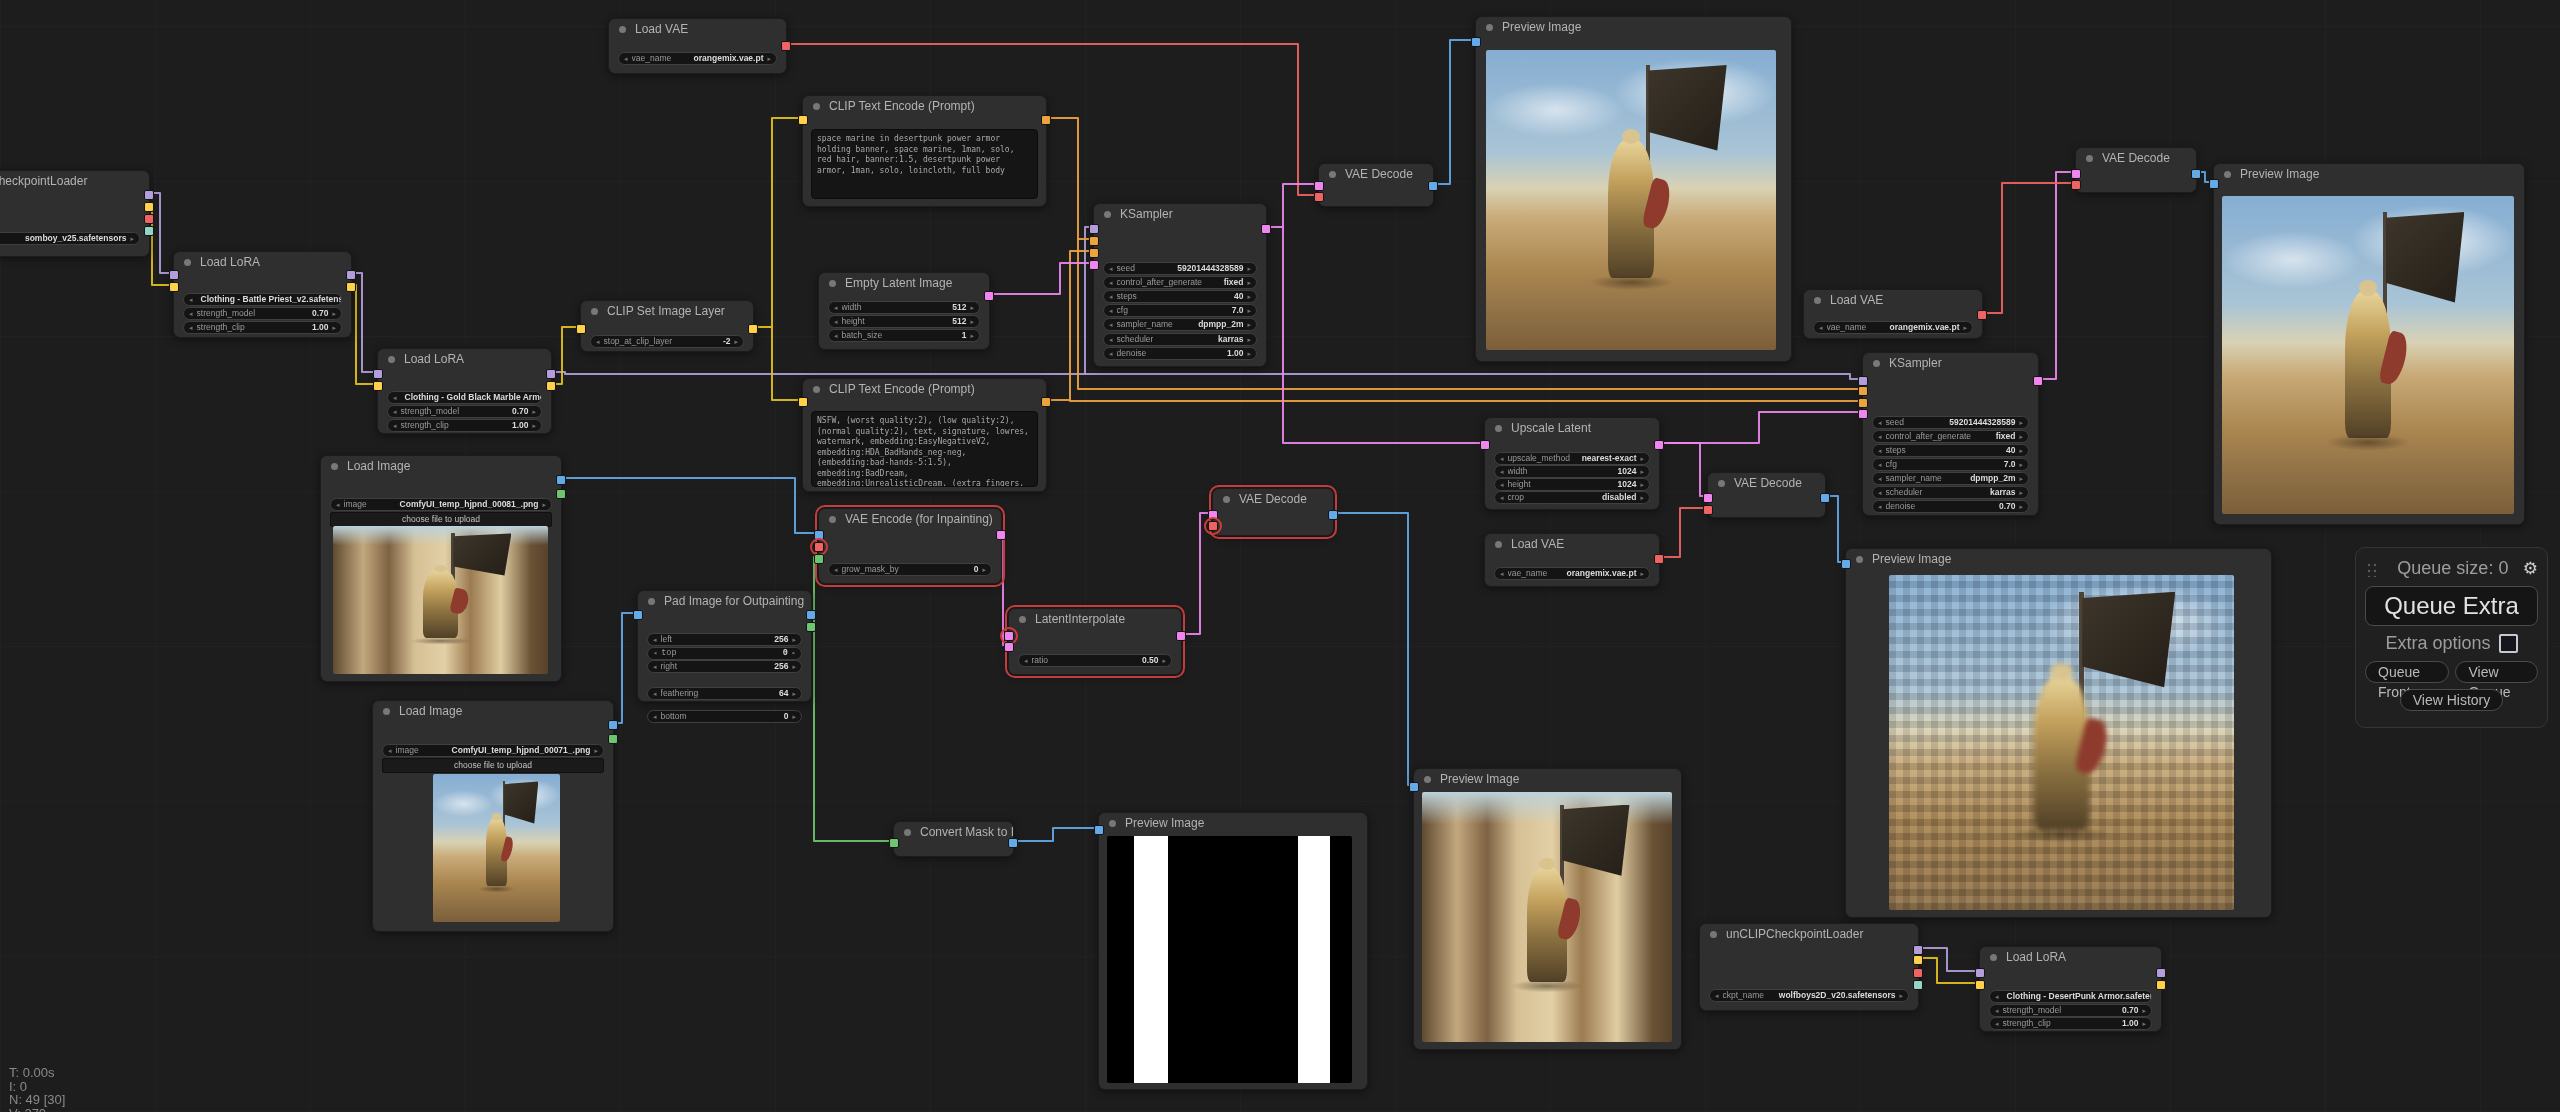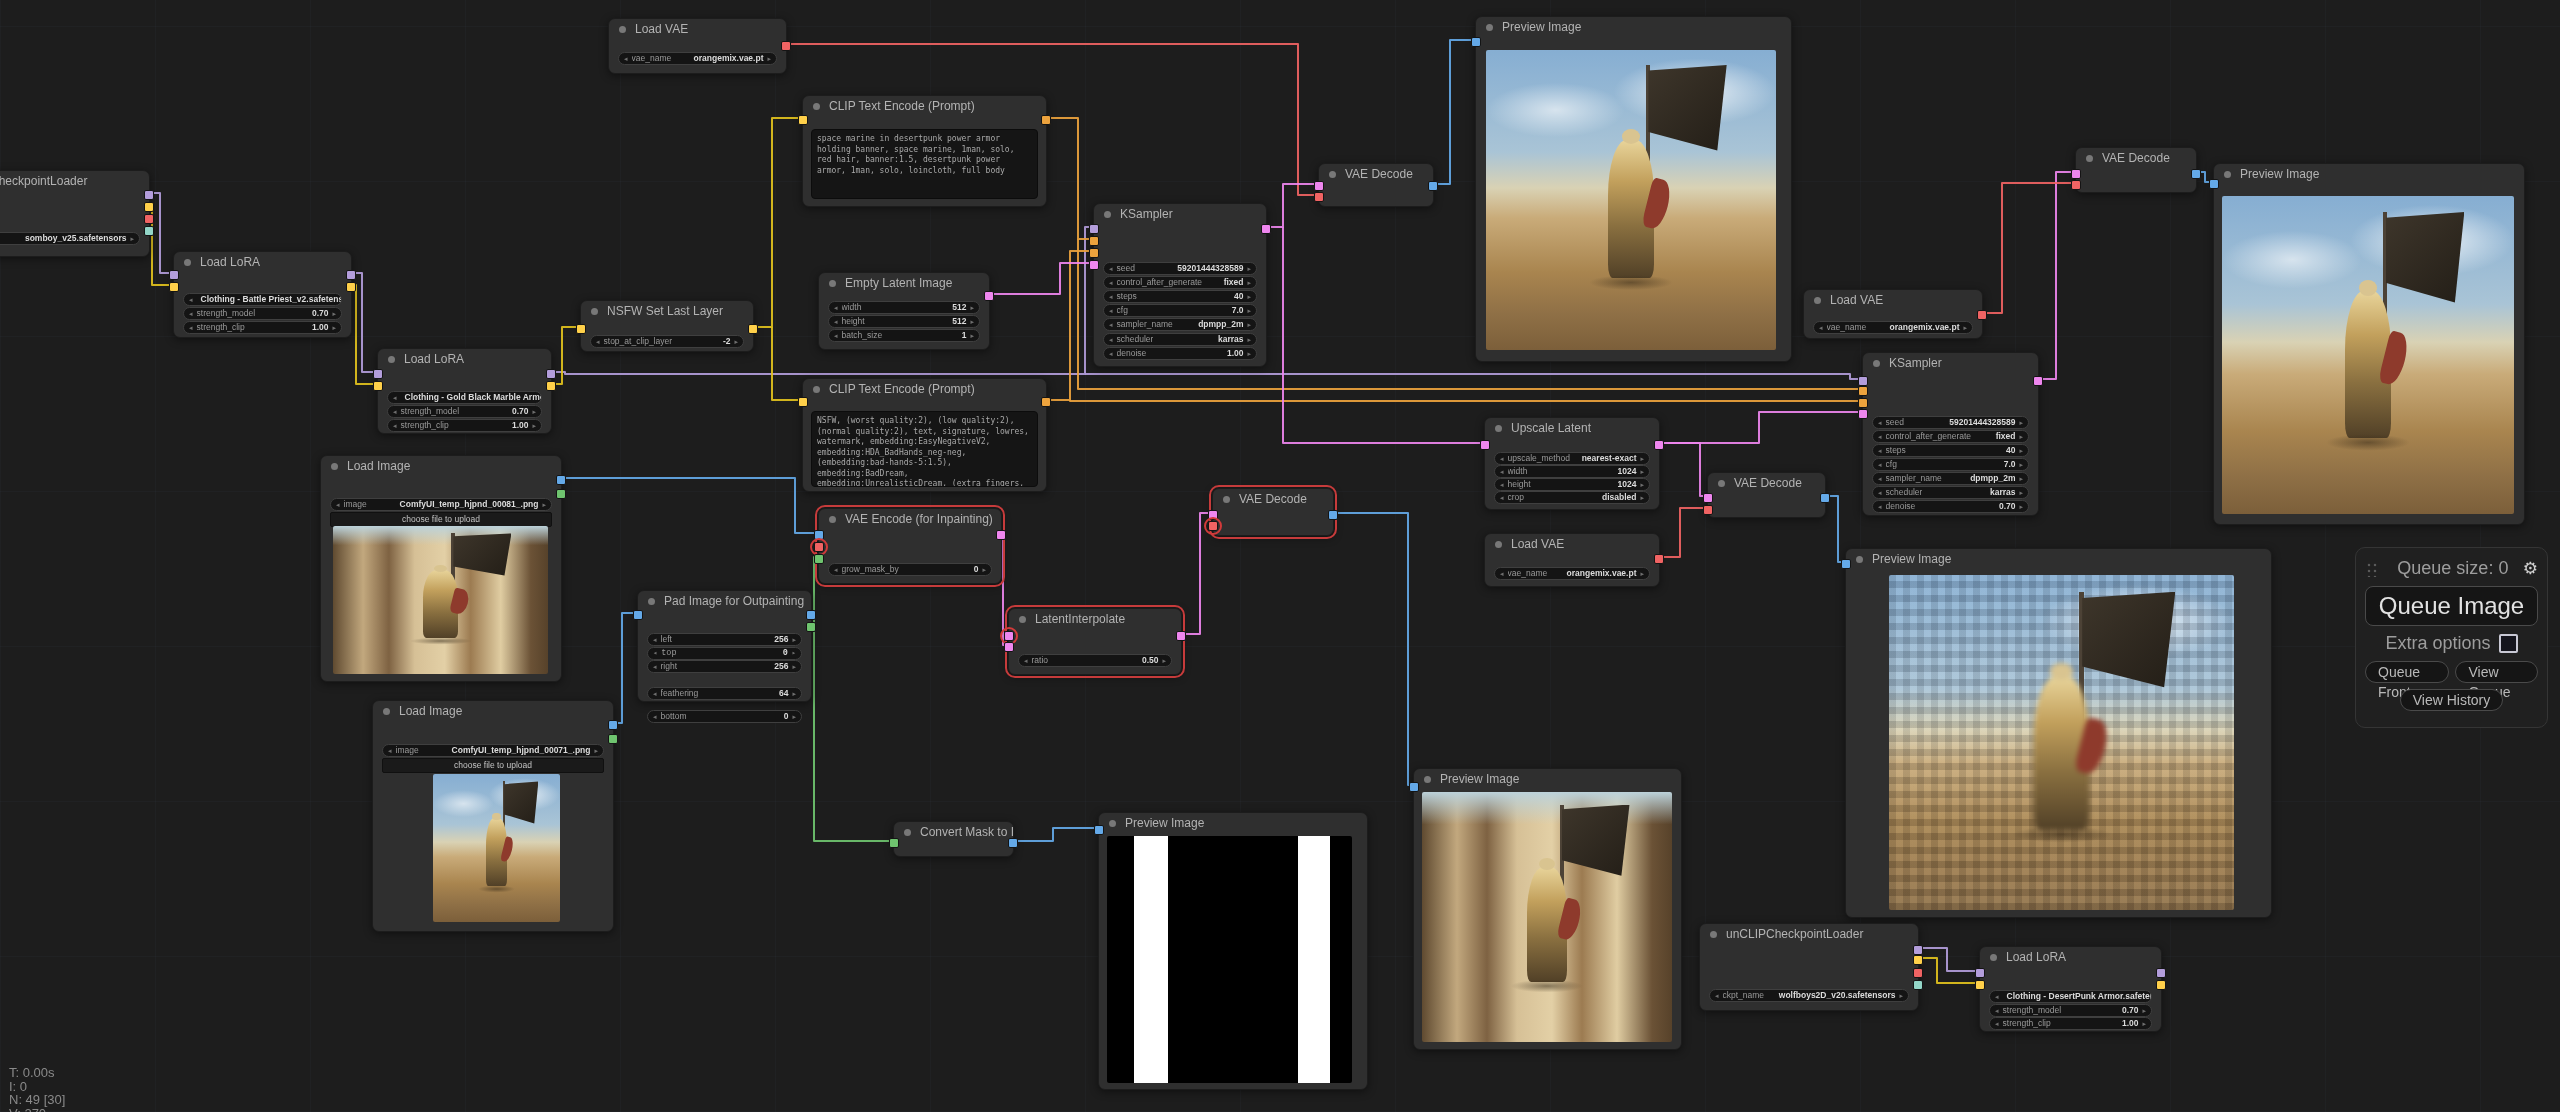--- a/index.html
+++ b/index.html
@@ -211,21 +211,21 @@
         <div class="wrow" style="top: 69.5px;">
           <span class="arr">◂</span>
           <span class="wl">strength_clip</span>
           <span class="sp"></span>
           <span class="wv">1.00</span>
           <span class="arr">▸</span>
         </div>
       </div>
       <div class="node" style="left: 580px; top: 300px; width: 172px; height: 50px;">
         <span class="ndot"></span>
-        <div class="ntitle">NSFW Set Last Layer</div>
+        <div class="ntitle">CLIP Set Image Layer</div>
         <span class="port in c-clip" style="top: 23px;"></span>
         <span class="port out c-clip" style="top: 23px;"></span>
         <div class="wrow" style="top: 33.5px;">
           <span class="arr">◂</span>
           <span class="wl">stop_at_clip_layer</span>
           <span class="sp"></span>
           <span class="wv">-2</span>
           <span class="arr">▸</span>
         </div>
       </div>
@@ -682,21 +682,21 @@
         </div>
       </div>
     </div>
 
   <div id="sidebar">
     <div class="sb-head">
       <div class="sb-drag"></div>
       <div class="sb-qs">Queue size: 0</div>
       <div class="sb-gear">⚙</div>
     </div>
-    <div class="btn btn-main">Queue Image</div>
+    <div class="btn btn-main">Queue Extra</div>
     <div class="sb-extra">
       <span>Extra options</span>
       <span class="sb-check"></span>
     </div>
     <div class="sb-pills">
       <span class="pill">Queue Front</span>
       <span class="pill">View Queue</span>
     </div>
     <div class="sb-pills">
       <span class="pill">View History</span>

